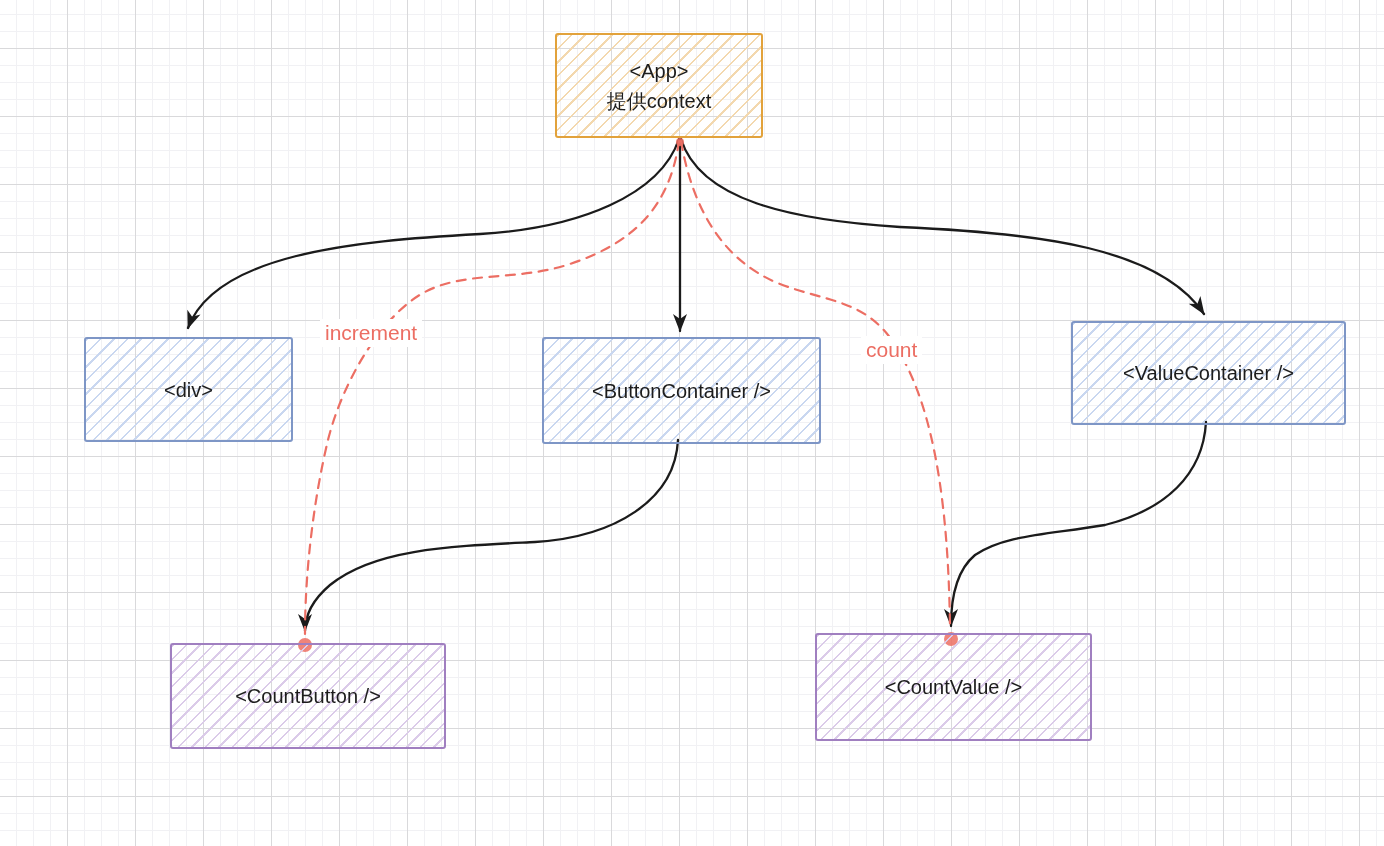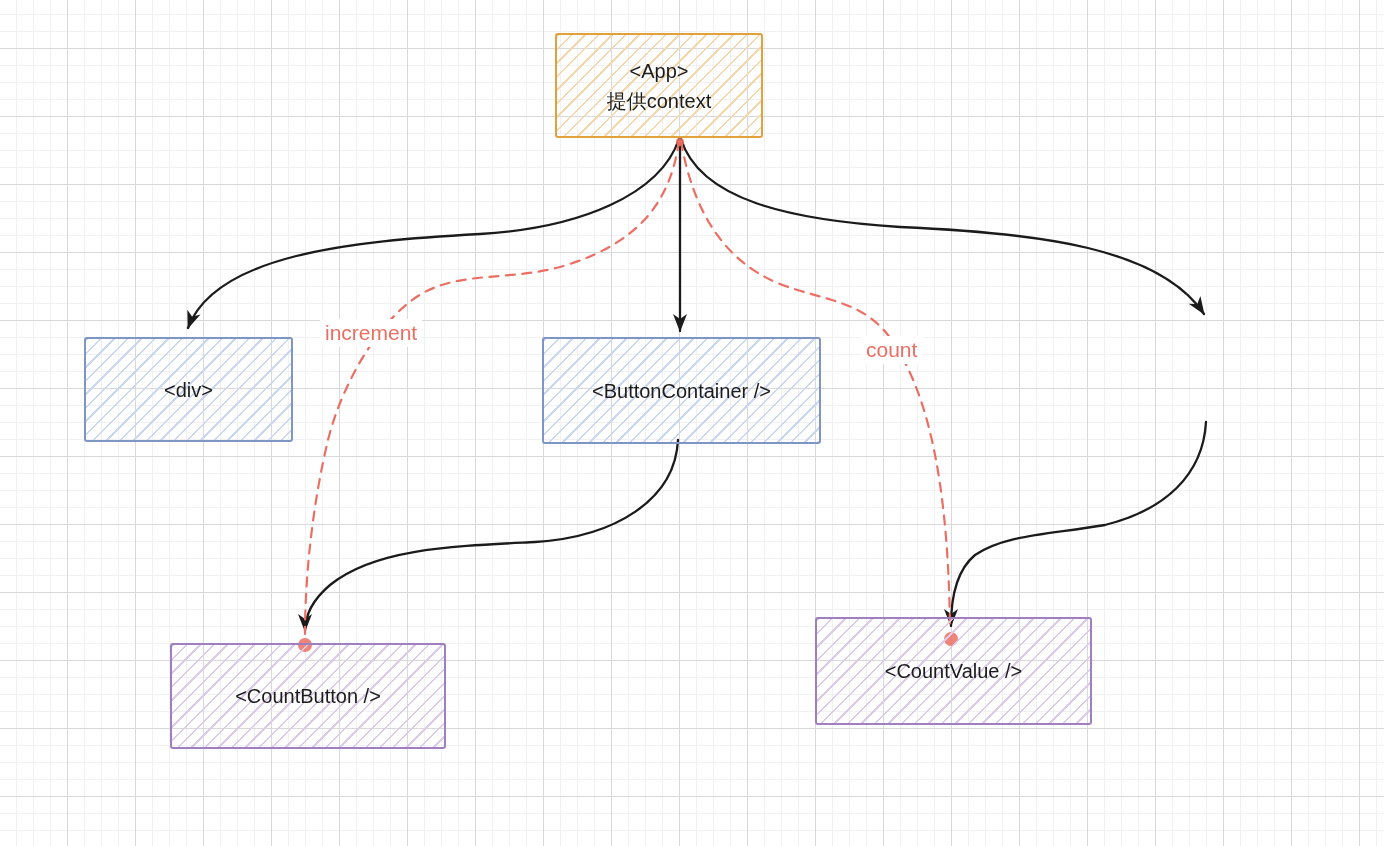--- a/index.html
+++ b/index.html
@@ -80,25 +80,28 @@
   </div>
 
   <div class="node blue" style="left:542px; top:337px; width:275px; height:103px;">
     <span>&lt;ButtonContainer /&gt;</span>
   </div>
 
   <div class="node blue" style="left:84px; top:337px; width:205px; height:101px;">
     <span>&lt;div&gt;</span>
   </div>
 
+  <div class="node blue" style="left:1071px; top:321px; width:271px; height:100px;">
+    <span>&lt;ValueContainer /&gt;</span>
+  </div>
 
   <div class="node purple" style="left:170px; top:643px; width:272px; height:102px;">
     <span>&lt;CountButton /&gt;</span>
   </div>
 
-  <div class="node purple" style="left:815px; top:617px; width:273px; height:104px;">
+  <div class="node purple" style="left:815px; top:633px; width:273px; height:104px;">
     <span>&lt;CountValue /&gt;</span>
   </div>
 
   <div class="edge-label" style="left:320px; top:319px;">increment</div>
   <div class="edge-label" style="left:861px; top:336px;">count</div>
 
 </div>
 
 </body></html>

